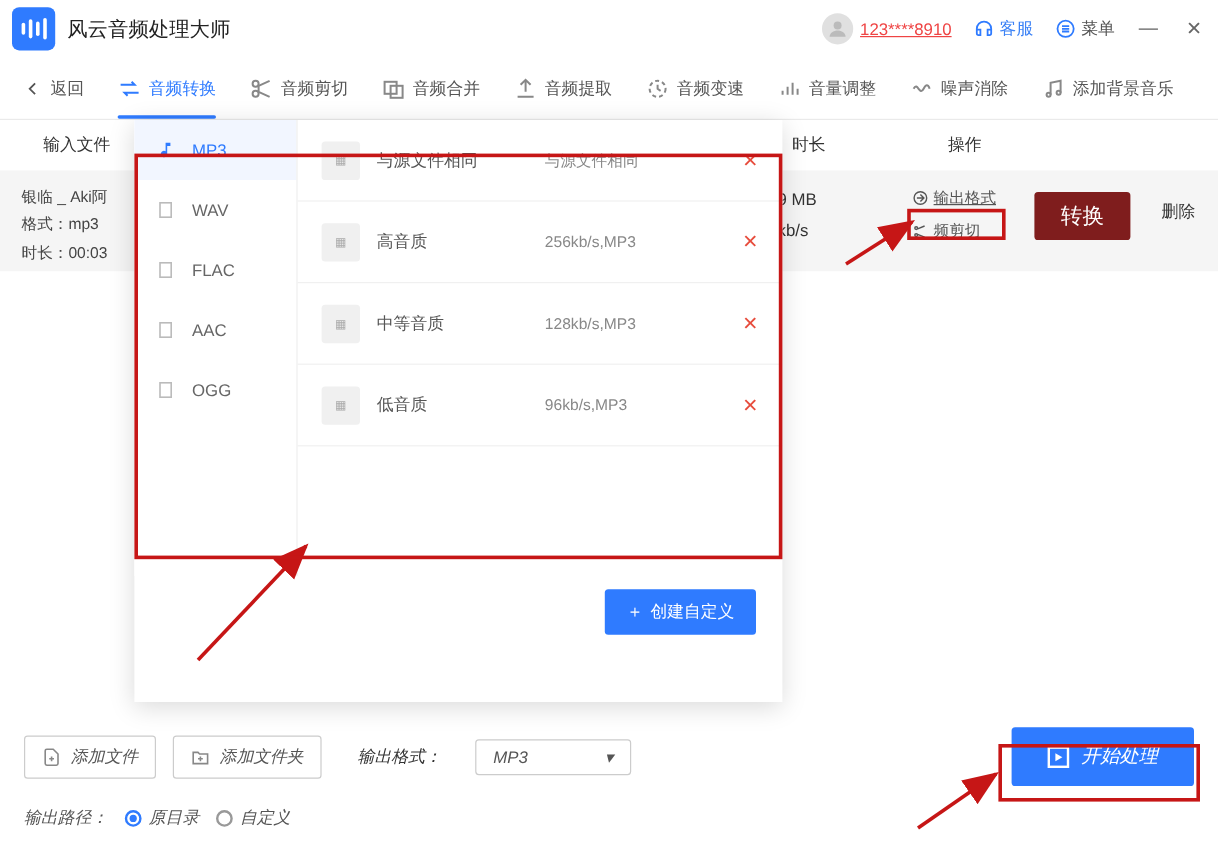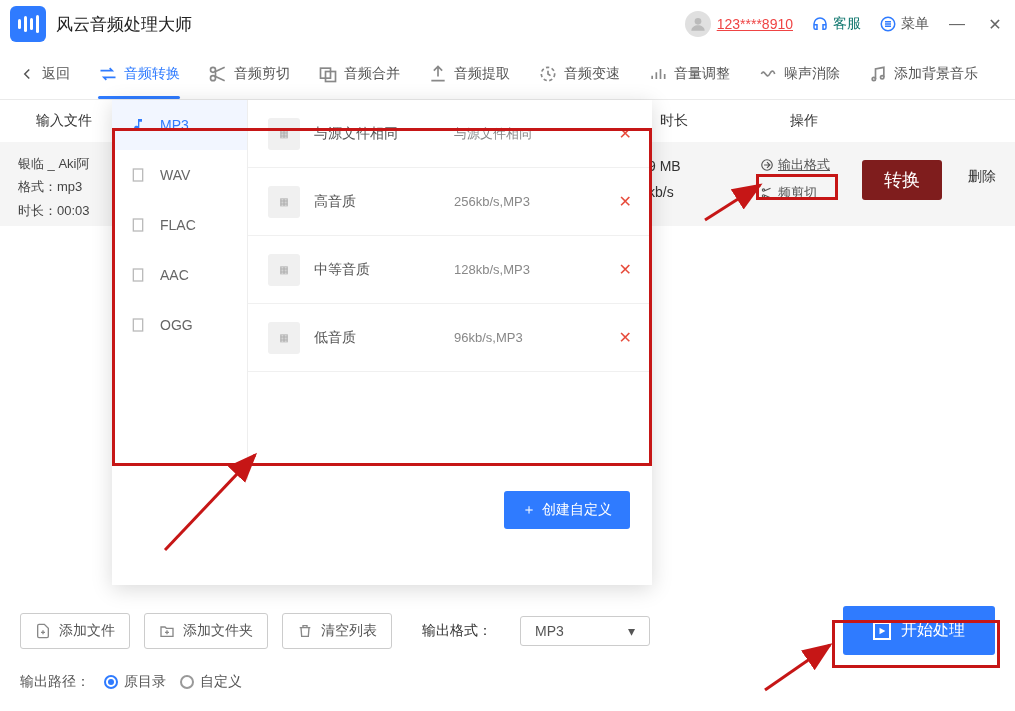--- a/index.html
+++ b/index.html
@@ -53,21 +53,21 @@
 .quality-name { flex: 0 0 140px; color: #555; font-size: 14px; }
 .quality-spec { color: #888; font-size: 13px; flex: 1; }
 .quality-del { color: #e74c3c; font-size: 16px; margin-left: auto; }
 .popup-footer { height: 60px; display: flex; justify-content: flex-end; align-items: center; padding-right: 22px; }
 .btn-create { background: #2f7bff; color: #fff; padding: 10px 18px; border-radius: 3px; font-size: 14px; display: flex; align-items: center; gap: 6px; }
 
 
 .redbox { position: absolute; border: 3px solid #c61616; pointer-events: none; z-index: 100; }
 
 
-.bottom { position: absolute; left: 0; right: 0; bottom: 0; padding: 0 20px 20px; }
+.bottom { position: absolute; left: 0; right: 0; bottom: 0; padding: 0 20px 20px; font-style: italic; }
 .bottom-row1 { display: flex; align-items: center; gap: 14px; margin-bottom: 18px; }
 .btn-outline { border: 1px solid #ccc; padding: 8px 14px; display: flex; align-items: center; gap: 8px; color: #555; font-size: 14px; border-radius: 3px; }
 .output-fmt { display: flex; align-items: center; gap: 28px; margin-left: 16px; }
 .select-box { border: 1px solid #ccc; padding: 6px 14px; width: 130px; text-align: center; display: flex; justify-content: space-between; align-items: center; color: #555; border-radius: 3px; }
 .btn-start { background: #2f7bff; color: #fff; padding: 14px 30px; border-radius: 3px; font-size: 16px; display: flex; align-items: center; gap: 10px; margin-left: auto; }
 .play-icon { width: 18px; height: 18px; border: 2px solid #fff; display: flex; align-items: center; justify-content: center; }
 .bottom-row2 { display: flex; align-items: flex-end; gap: 14px; color: #555; font-size: 14px; }
 .radio { width: 14px; height: 14px; border-radius: 50%; border: 2px solid #999; display: inline-block; position: relative; }
 .radio.checked { border-color: #2f7bff; }
 .radio.checked::after { content: ""; position: absolute; inset: 2px; border-radius: 50%; background: #2f7bff; }
@@ -95,21 +95,21 @@
             <circle cx="12" cy="8" r="5"></circle>
             <path d="M2 22c0-5 5-8 10-8s10 3 10 8"></path>
           </svg>
       </span>
       <span class="username">123****8910</span>
     </div>
     <div class="titlebar-icon">
       <svg width="18" height="18" viewBox="0 0 24 24" fill="none" stroke="#2f7bff" stroke-width="2">
           <path d="M4 12a8 8 0 0116 0v5a2 2 0 01-2 2h-2v-6h4M4 12v5a2 2 0 002 2h2v-6H4"></path>
         </svg>
-      <span style="color:#0f766e">客服</span>
+      <span style="color:#3b82f6">客服</span>
     </div>
     <div class="titlebar-icon">
       <svg width="18" height="18" viewBox="0 0 24 24" fill="none" stroke="#2f7bff" stroke-width="2">
           <circle cx="12" cy="12" r="9"></circle>
           <path d="M8 9h8M8 12h8M8 15h8"></path>
         </svg>
       <span style="color:#555">菜单</span>
     </div>
     <span class="win-btn">—</span>
     <span class="win-btn">✕</span>
@@ -335,26 +335,20 @@
           <path d="M14 2H6a2 2 0 00-2 2v16a2 2 0 002 2h12a2 2 0 002-2V8l-6-6zM12 11v6M9 14h6"></path>
         </svg>
       <span>添加文件</span>
     </div>
     <div class="btn-outline">
       <svg width="16" height="16" viewBox="0 0 24 24" fill="none" stroke="#888" stroke-width="2">
           <path d="M3 6h6l2 2h10v12H3zM12 11v6M9 14h6"></path>
         </svg>
       <span>添加文件夹</span>
     </div>
-    <div class="btn-outline">
-      <svg width="16" height="16" viewBox="0 0 24 24" fill="none" stroke="#888" stroke-width="2">
-          <path d="M4 7h16M9 7V4h6v3M6 7l1 13h10l1-13"></path>
-        </svg>
-      <span>清空列表</span>
-    </div>
     <div class="output-fmt">
       <span>输出格式：</span>
       <div class="select-box">
         <span>MP3</span>
         <span>▾</span>
       </div>
     </div>
     <div class="btn-start">
       <span class="play-icon">
         <svg width="10" height="10" viewBox="0 0 24 24" fill="#fff">

